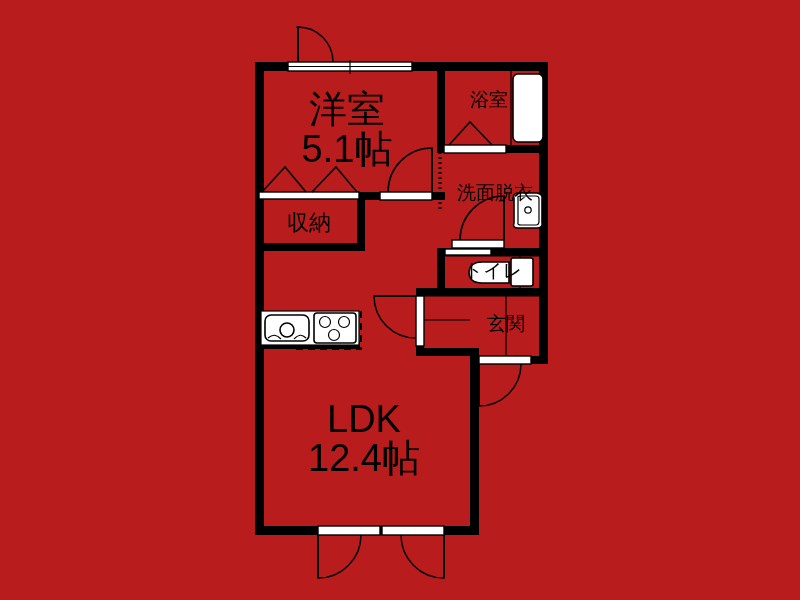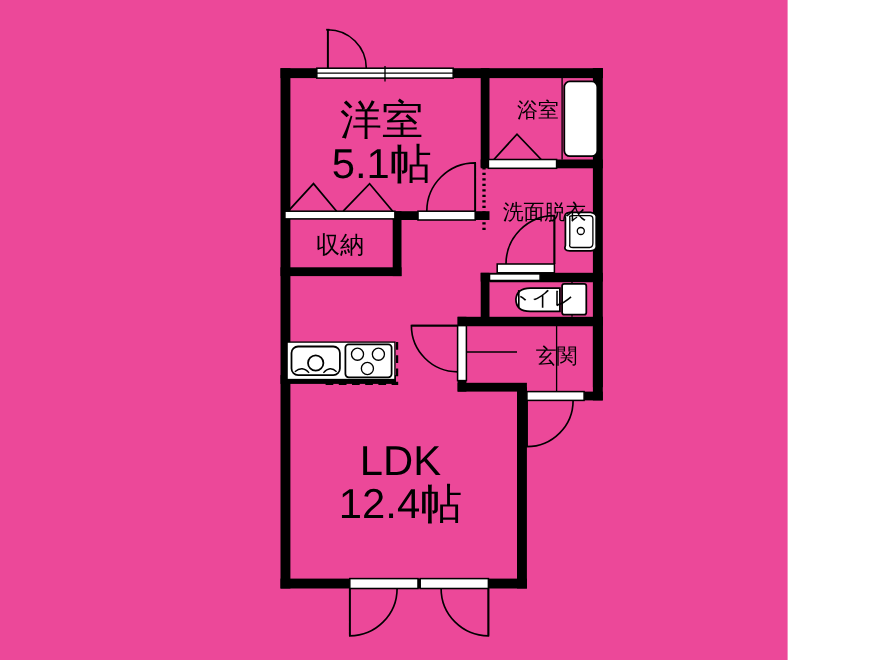--- a/index.html
+++ b/index.html
@@ -1,21 +1,21 @@
 <!DOCTYPE html>
 <html><head>
 <meta charset="utf-8">
 <style>
   html,body{margin:0;padding:0;background:#ffffff;}
   body{
     width:800px;height:600px;overflow:hidden;
     font-family:"Liberation Sans","DejaVu Sans",sans-serif;
     color:#000;
   }
-  #plan-root{position:relative;width:716px;height:600px;background:#ec4899;}
+  #plan-root{position:relative;width:800px;height:600px;background:#b91c1c;}
   svg#floorplan{position:absolute;left:0;top:0;width:800px;height:600px;display:block;}
   .wall{fill:#000;}
   .thinline{fill:none;stroke:#000;stroke-width:1.6;}
   .thinline2{fill:none;stroke:#000;stroke-width:1.2;}
   .swing{fill:none;stroke:#000;stroke-width:1.5;}
   .fixture{fill:#fff;stroke:#000;stroke-width:1.6;}
   .fixture-thin{fill:#fff;stroke:#000;stroke-width:1.2;}
   .dashline{fill:none;stroke:#000;stroke-width:2;stroke-dasharray:7 5;}
   .dotline{fill:none;stroke:#000;stroke-width:3;stroke-dasharray:2 3;}
   .panel{fill:#ffffff;stroke:#000;stroke-width:1.4;}

